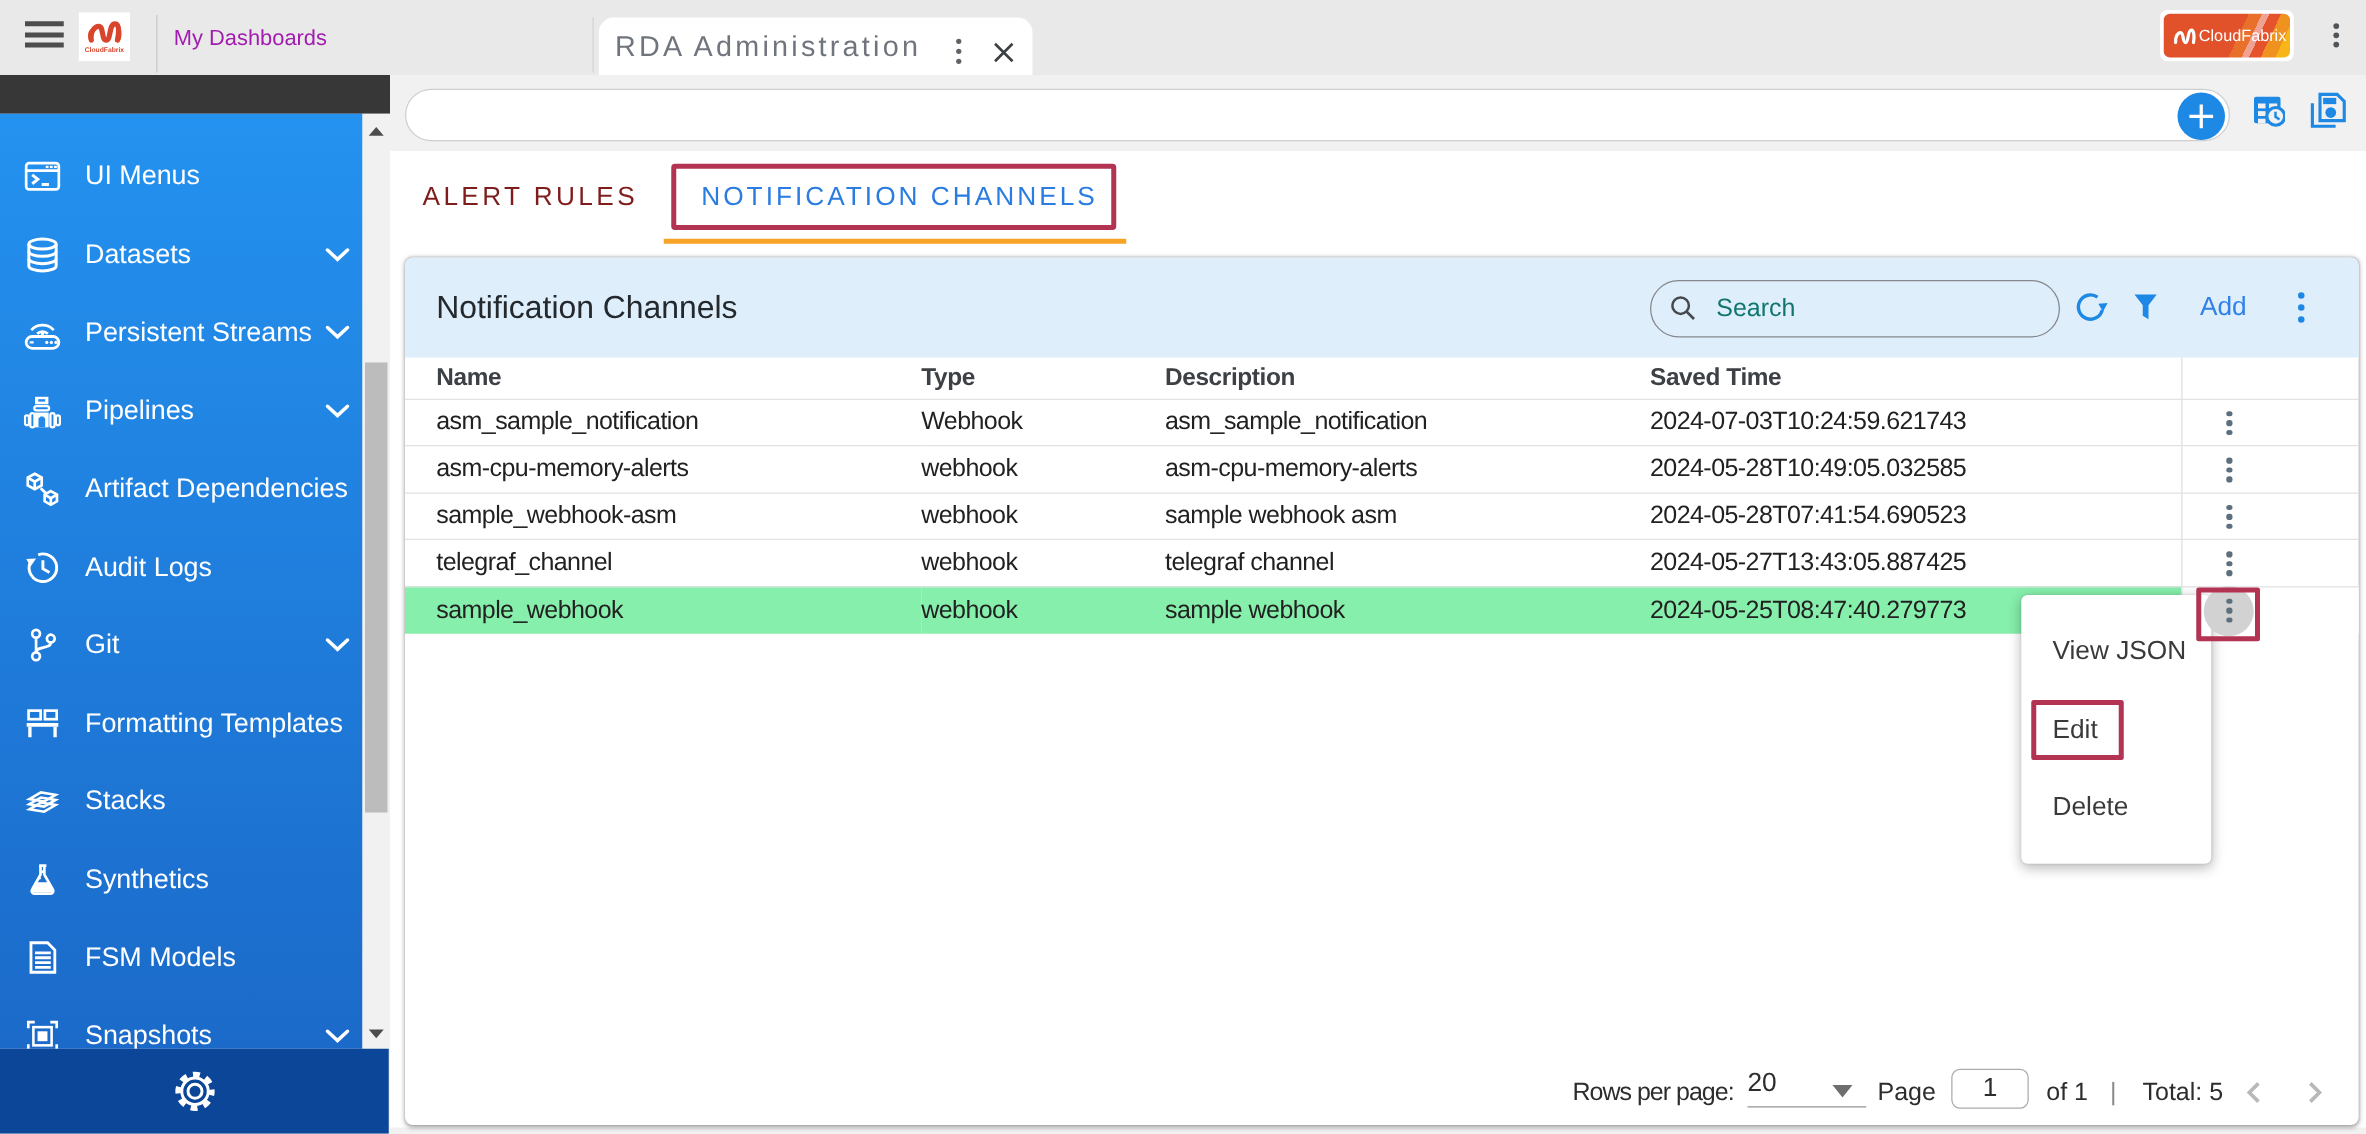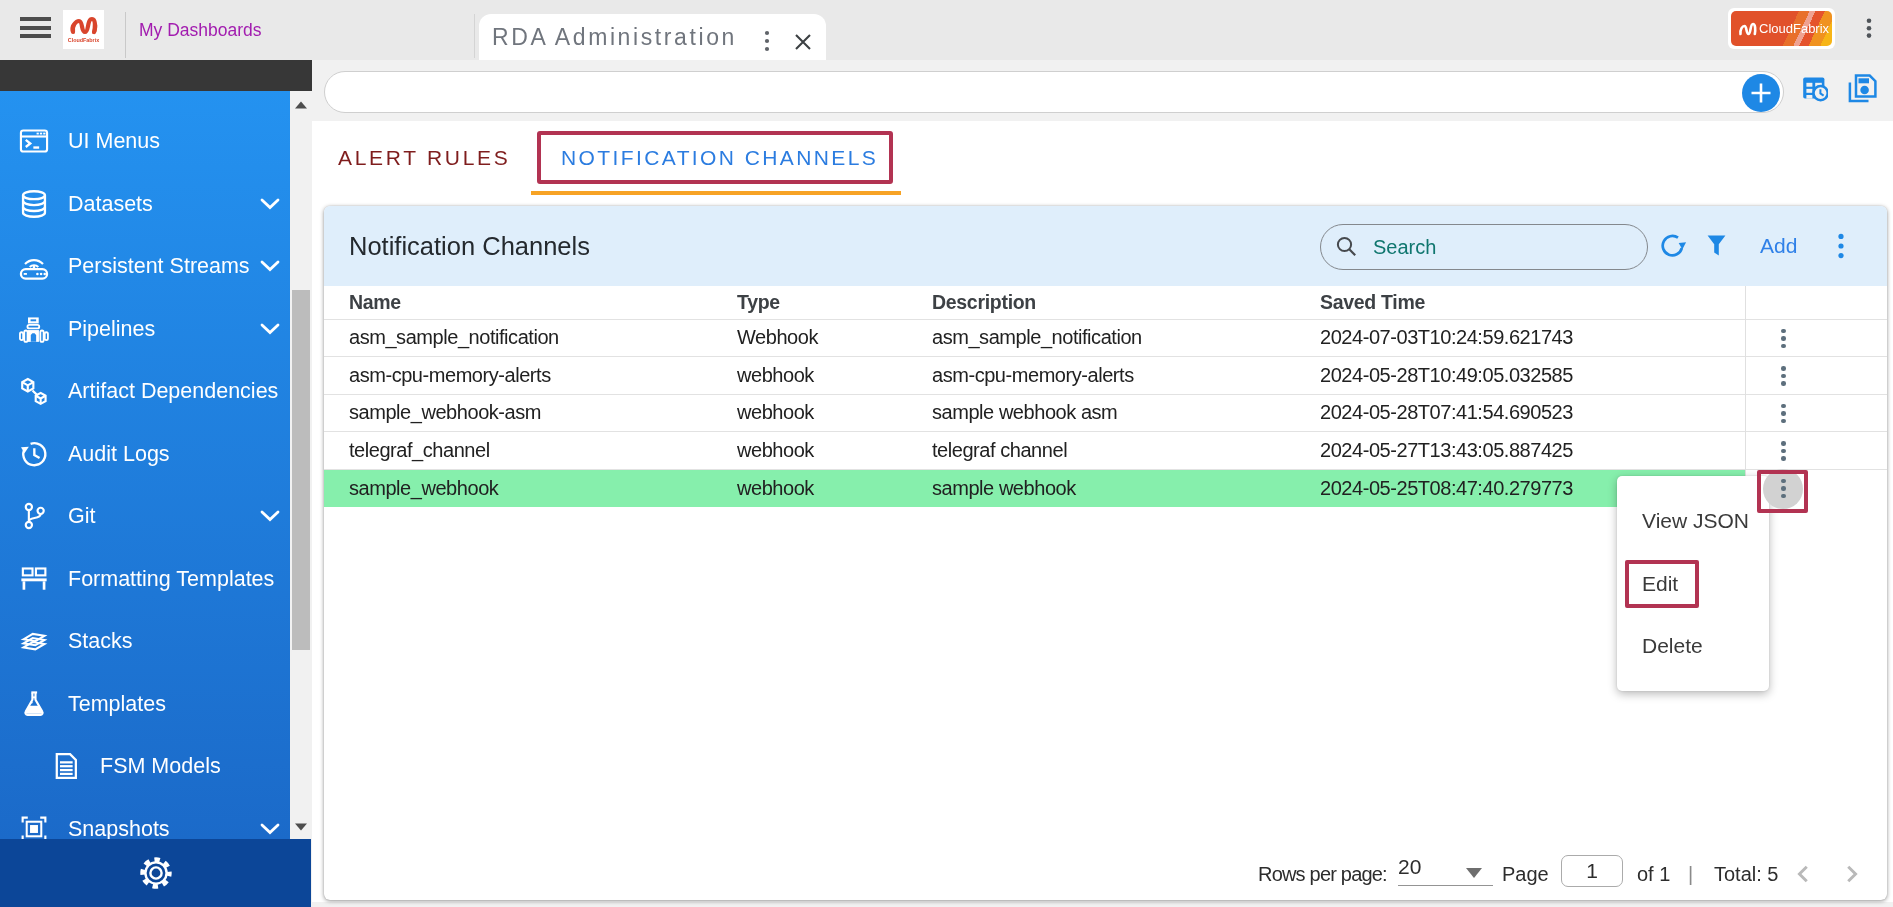--- a/index.html
+++ b/index.html
@@ -247,23 +247,23 @@
           <span class="mi-text">Stacks</span>
         </div>
       <div class="menuitem" style="top:581.25px;">
           <svg class="mi-icon" viewBox="0 0 28 28" fill="none" stroke="#fff" stroke-width="2">
             <path d="M11.5 3.2 h5.4"></path>
             <path d="M12.5 3.4 V10 L6.3 21.1 a2 2 0 0 0 1.7 3.1 H20 a2 2 0 0 0 1.7 -3.1 L15.4 10 V3.4"></path>
             <path d="M9.6 15.7 h8.8 l3.2 5.7 a1.3 1.3 0 0 1 -1.1 1.8 H7.5 a1.3 1.3 0 0 1 -1.1 -1.8 Z" fill="#fff" stroke="none"></path>
             <circle cx="14" cy="7.8" r="1.15" fill="#fff" stroke="none"></circle>
             <circle cx="11.8" cy="12.6" r="0.95" fill="#fff" stroke="none"></circle>
           </svg>
-          <span class="mi-text">Templates</span>
-        </div>
-      <div class="menuitem" style="top:643.75px;margin-left:32px;">
+          <span class="mi-text">Synthetics</span>
+        </div>
+      <div class="menuitem" style="top:643.75px;">
           <svg class="mi-icon" viewBox="0 0 28 28" fill="none" stroke="#fff" stroke-width="2.1">
             <path d="M5.4 3 H17.8 L23.2 8.4 V25 H5.4 Z"></path>
             <line x1="8.4" y1="10.6" x2="20.2" y2="10.6"></line>
             <line x1="8.4" y1="14.2" x2="20.2" y2="14.2"></line>
             <line x1="8.4" y1="17.8" x2="20.2" y2="17.8"></line>
             <line x1="8.4" y1="21.4" x2="20.2" y2="21.4"></line>
           </svg>
           <span class="mi-text">FSM Models</span>
         </div>
       <div class="menuitem" style="top:706.25px;">

